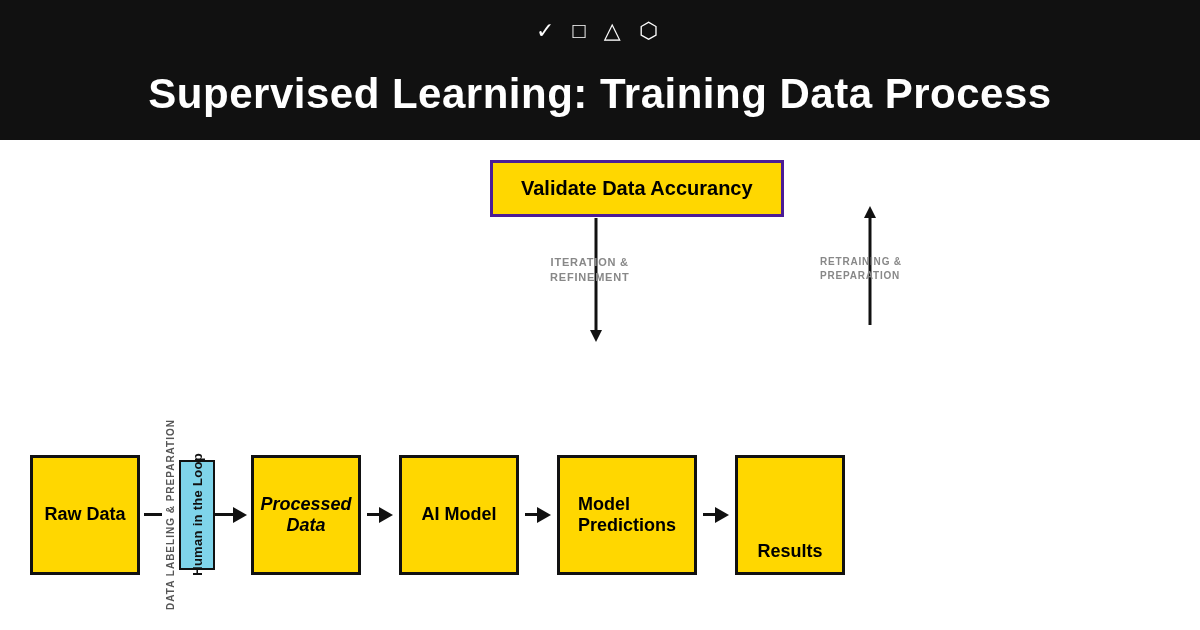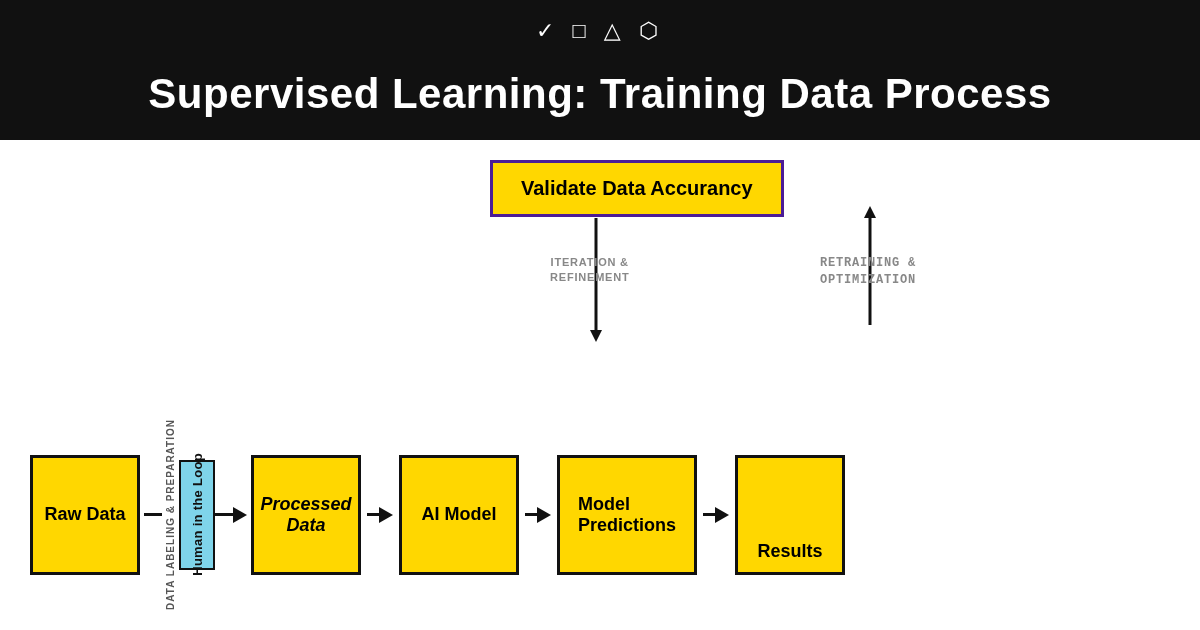--- a/index.html
+++ b/index.html
@@ -118,23 +118,23 @@
 
   <div style="position:absolute; top:20px; left:490px;">
     <div class="validate-box">Validate Data Accurancy</div>
   </div>
 
   <div style="position:absolute; top:115px; left:550px; text-align:center; font-size:11px; font-weight:bold; color:#888; letter-spacing:0.8px; line-height:1.4;">
     <span>ITERATION &amp;</span><br>
     <span>REFINEMENT</span>
   </div>
 
-  <div style="position:absolute; top:115px; left:820px; text-align:center; font-size:12px; font-weight:bold; color:#888; letter-spacing:0.8px; line-height:1.4;font-family:Liberation Mono, monospace;">
+  <div style="position:absolute; top:115px; left:820px; text-align:left; font-size:10px; font-weight:bold; color:#888; letter-spacing:0.8px; line-height:1.4;">
     <span>RETRAINING &amp;</span><br>
-    <span>OPTIMIZATION</span>
+    <span>PREPARATION</span>
   </div>
 
   <div class="flow-row">
 
     <div class="yellow-box" style="width:100px; height:120px;">
       <span>Raw Data</span>
     </div>
 
     <div style="display:flex; align-items:center; flex-shrink:0; margin:0 4px;">
 

